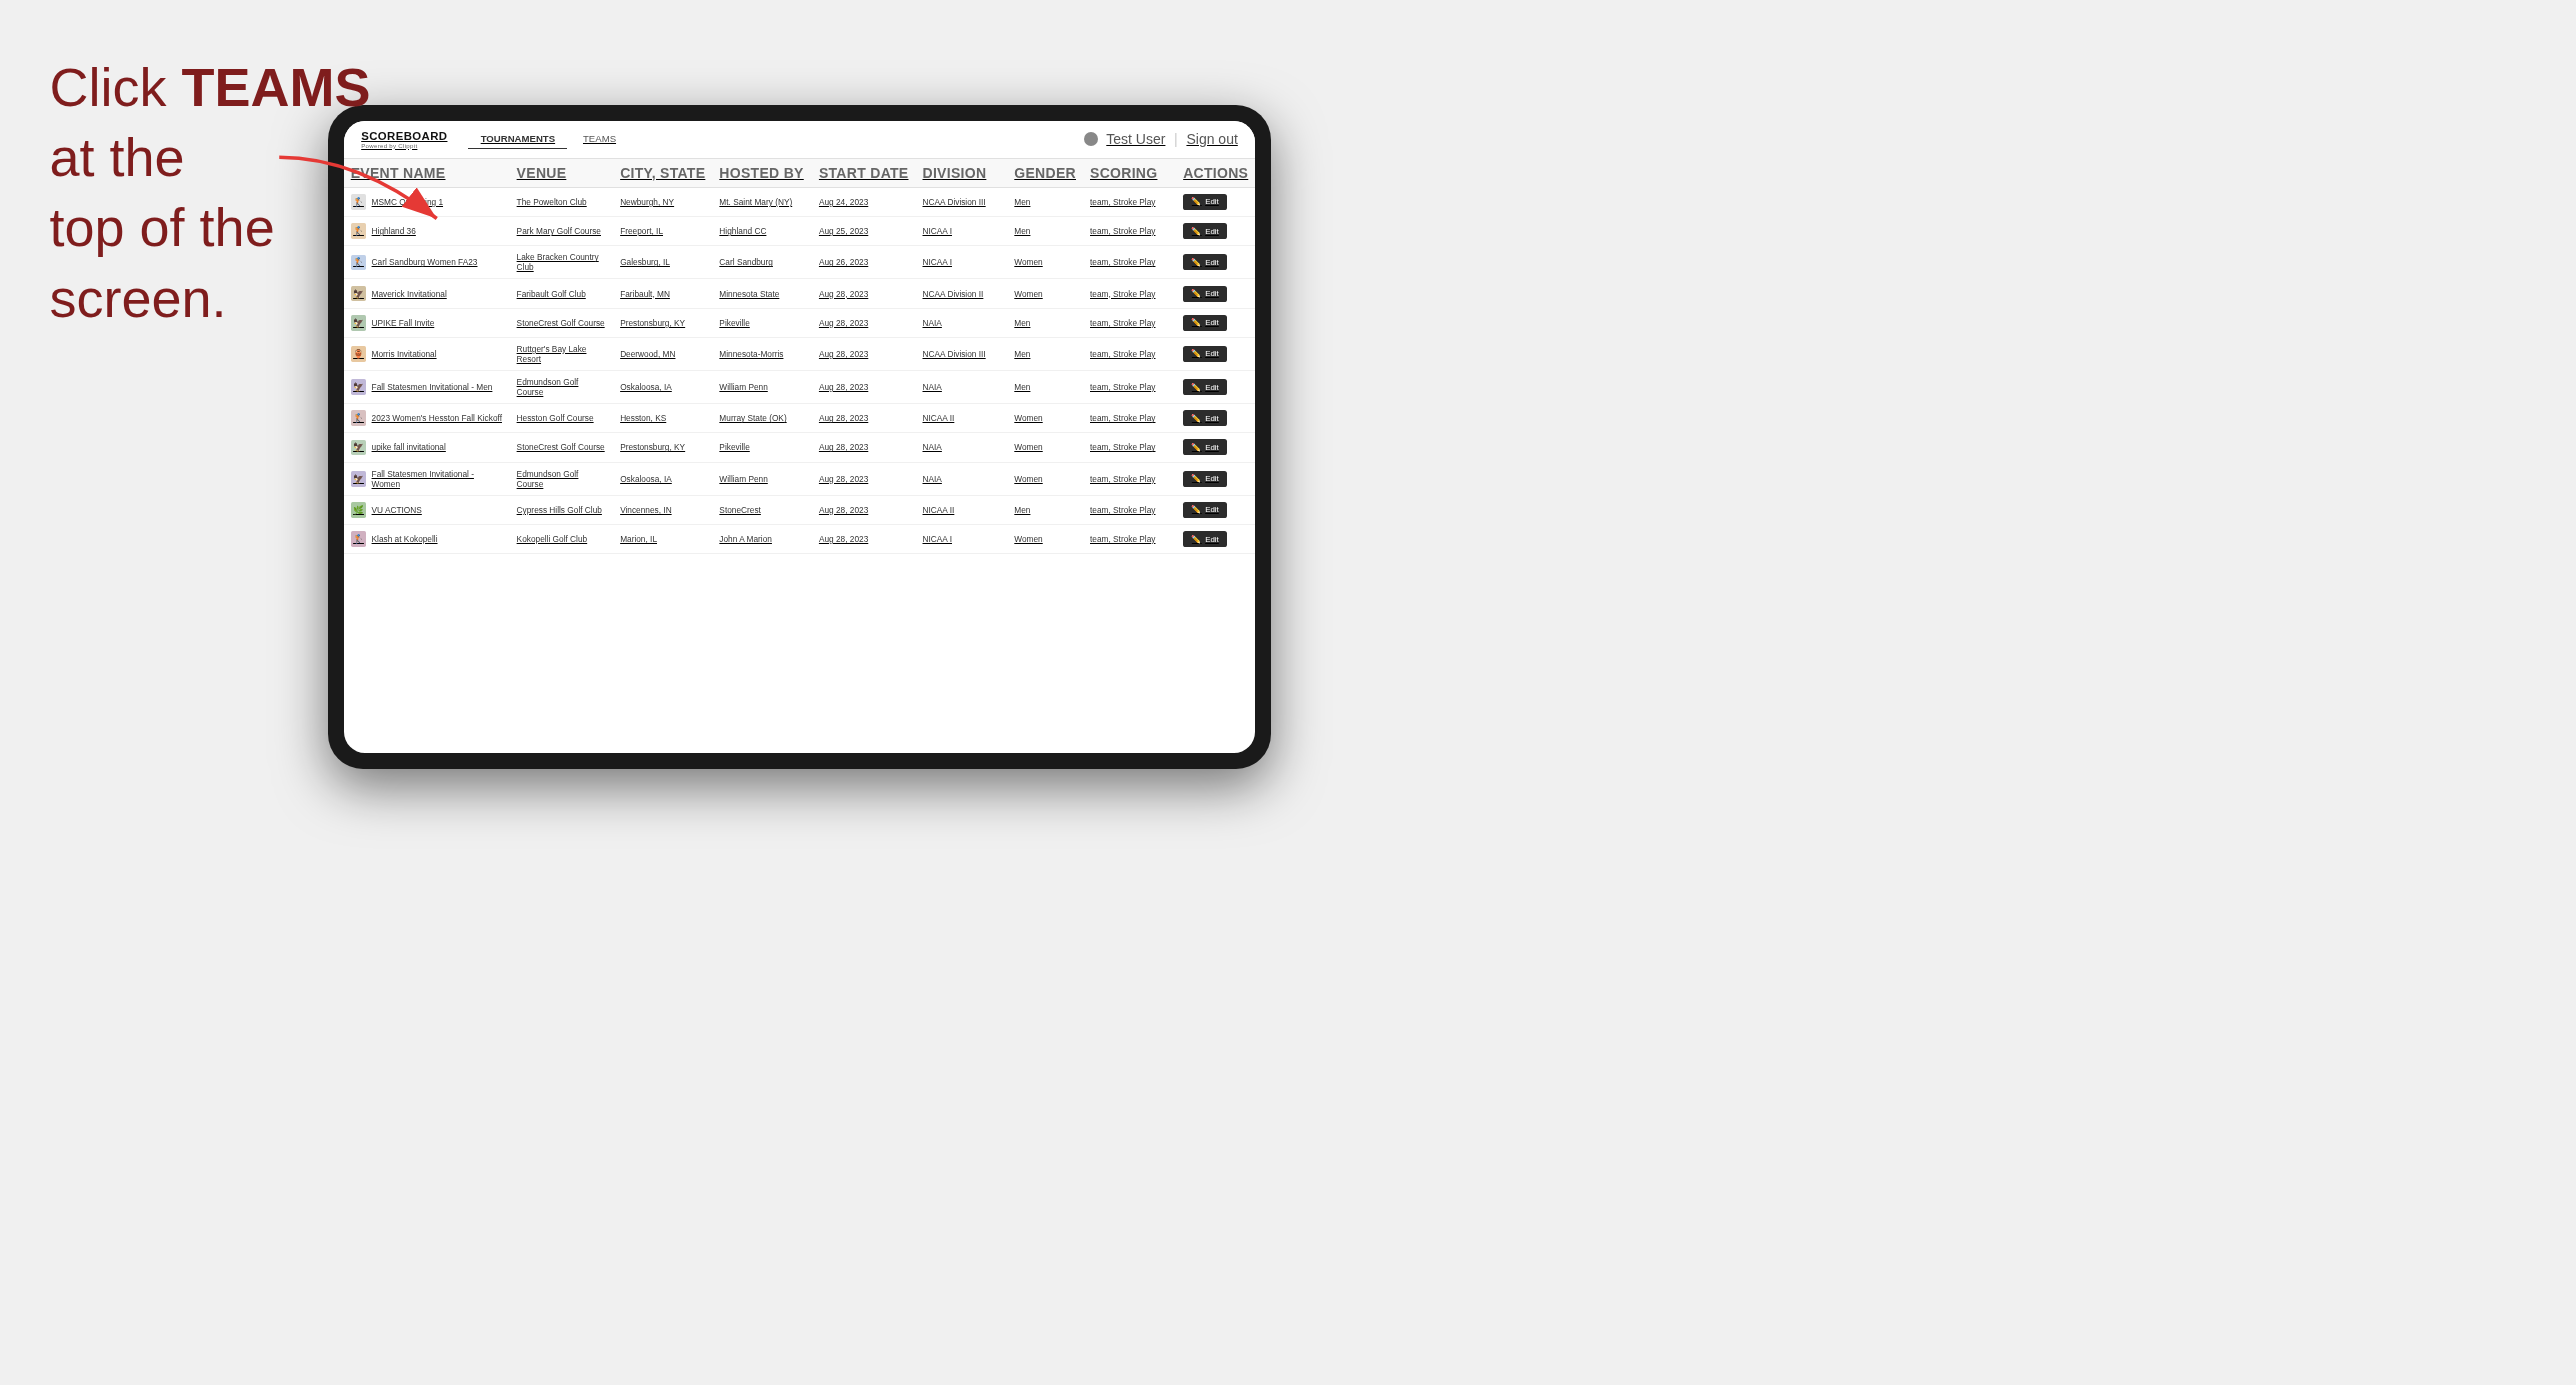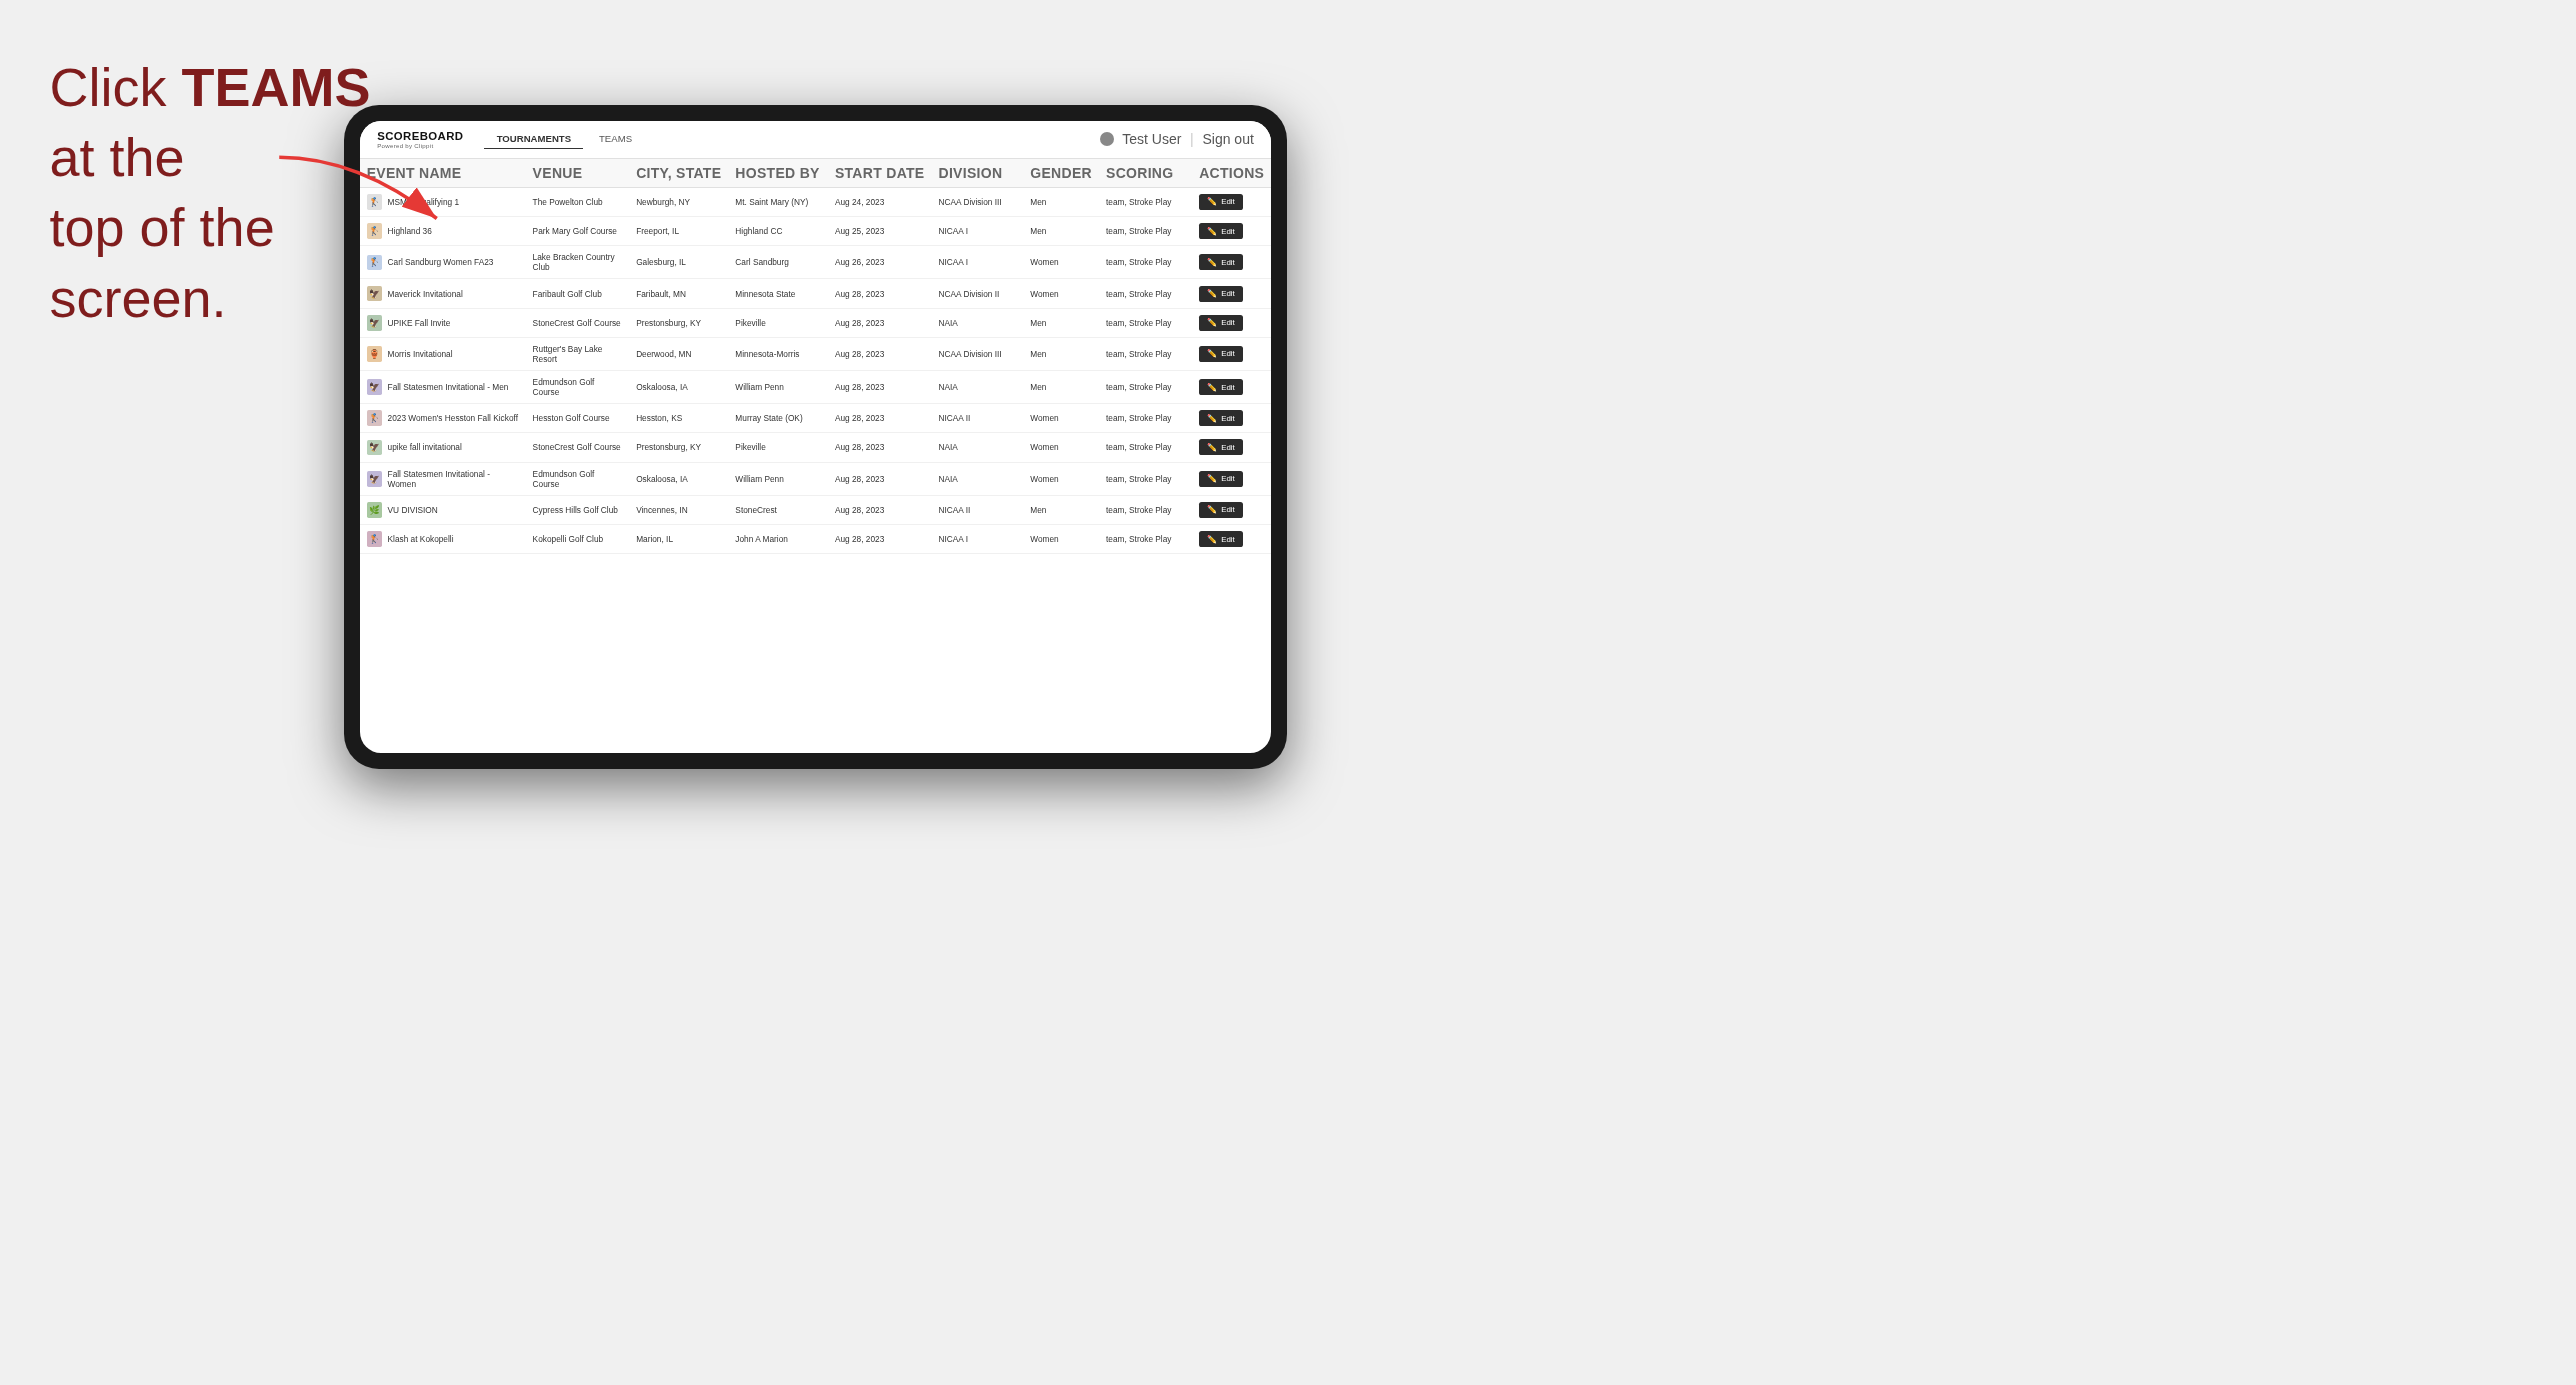--- a/index.html
+++ b/index.html
@@ -25,27 +25,28 @@
       margin-left: 32px;
     }
     .instruction-text strong {
       font-weight: 900;
     }
 
     
     .tablet-frame {
       position: absolute;
       top: 105px;
-      left: 344px;
+      left: 328px;
       width: 943px;
       height: 664px;
       background: #1a1a1a;
       border-radius: 35px;
       padding: 15.7px;
       box-shadow: 0 17.5px 52px rgba(0,0,0,0.5);
+      text-decoration: underline;
     }
 
     .tablet-screen {
       width: 100%;
       height: 100%;
       background: #fff;
       border-radius: 21px;
       overflow: hidden;
       display: flex;
       flex-direction: column;
@@ -529,21 +530,21 @@
       <button class="edit-btn">
         <span>✏️</span>
         Edit
       </button>
     </td>
   </tr>
             <tr>
     <td>
       <div class="event-name-cell">
         <div class="event-icon" style="background:#a8c8a0">🌿</div>
-        <span>VU DIVISION</span>
+        <span>VU ACTIONS</span>
       </div>
     </td>
     <td>Cypress Hills Golf Club</td>
     <td>Vincennes, IN</td>
     <td>StoneCrest</td>
     <td>Aug 28, 2023</td>
     <td>NICAA II</td>
     <td>Men</td>
     <td>team, Stroke Play</td>
     <td>

